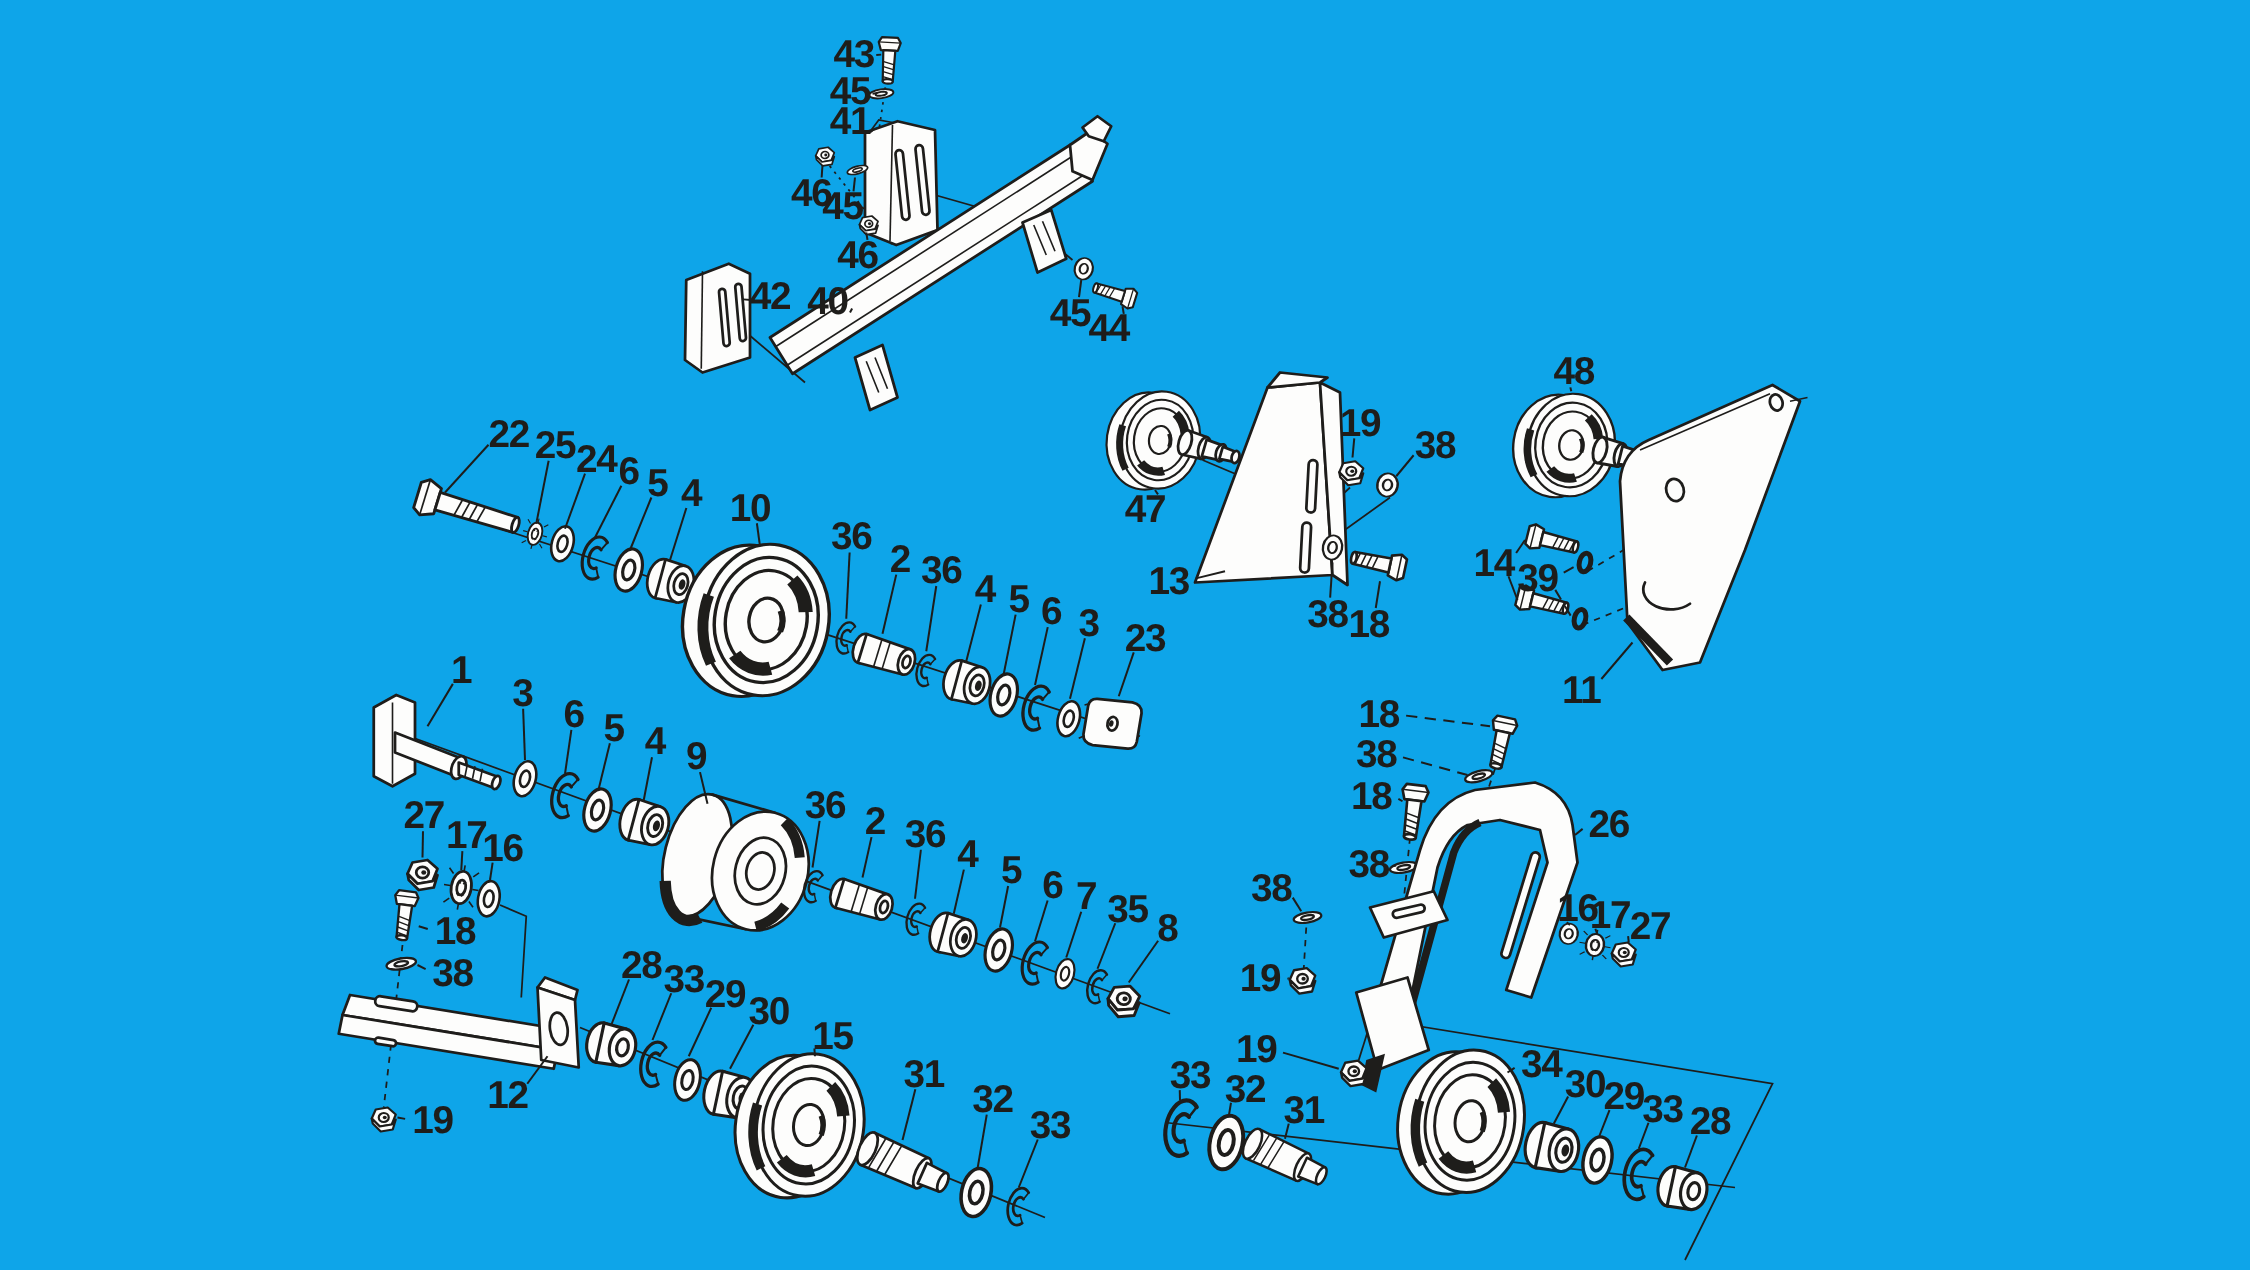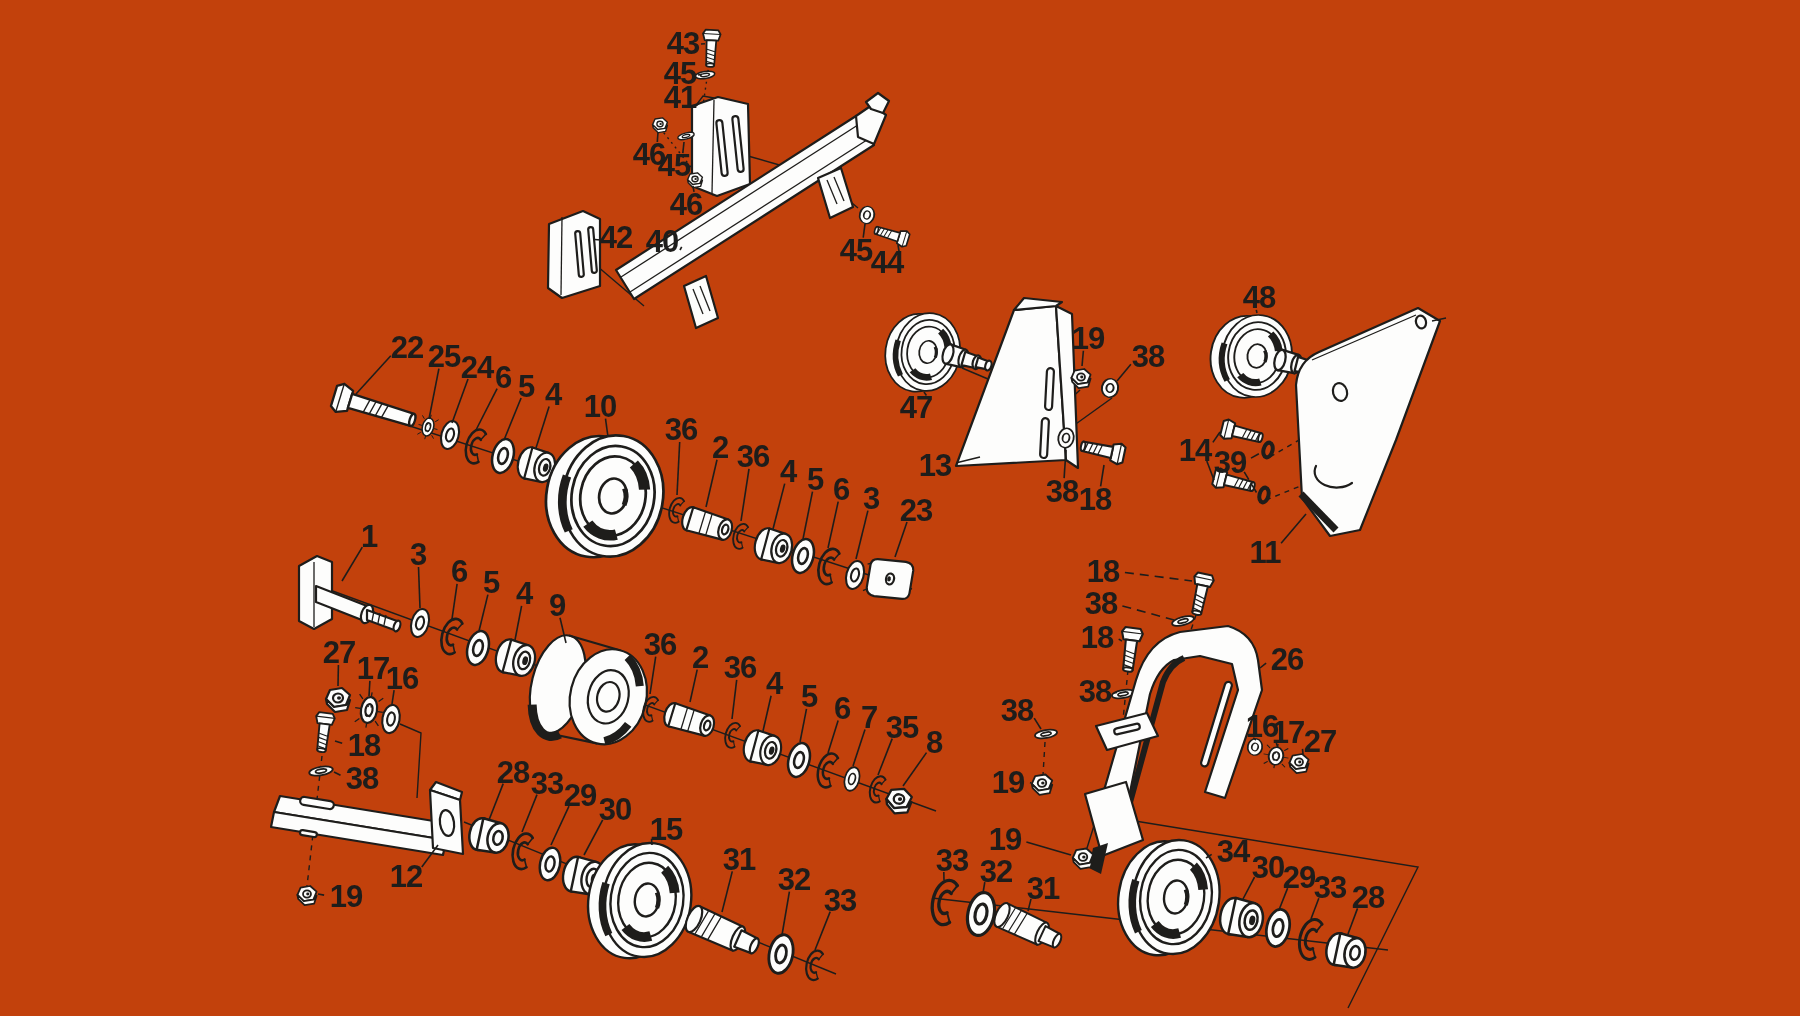--- a/index.html
+++ b/index.html
@@ -15,21 +15,21 @@
   .dash44 { stroke-dasharray:5 5; }
   .dot24  { stroke-dasharray:2 4; }
   .leader { stroke:var(--ink); stroke-width:1.6; }
   .leader.dashed { stroke-dasharray:9 6; }
   .plbl { font:700 31px "Liberation Sans", sans-serif; fill:var(--ink);
           text-anchor:middle; dominant-baseline:central; letter-spacing:-1px; }
 </style>
 </head>
 <body>
 
-<div class="page" style="background: #c2410c;">
+<div class="page" style="background: #0ea5e9;">
 <svg width="1800" height="1016" viewBox="0 0 1800 1016" xmlns="http://www.w3.org/2000/svg">
 
   <defs>
     <g id="sym-washer">
           <ellipse class="pw" rx="9" ry="15"></ellipse>
           <ellipse class="pw" rx="4" ry="7"></ellipse>
         </g>
     <g id="sym-flatwasher">
           <ellipse class="pw" rx="14" ry="5"></ellipse>
           <ellipse class="pw" rx="6.5" ry="2.2"></ellipse>

